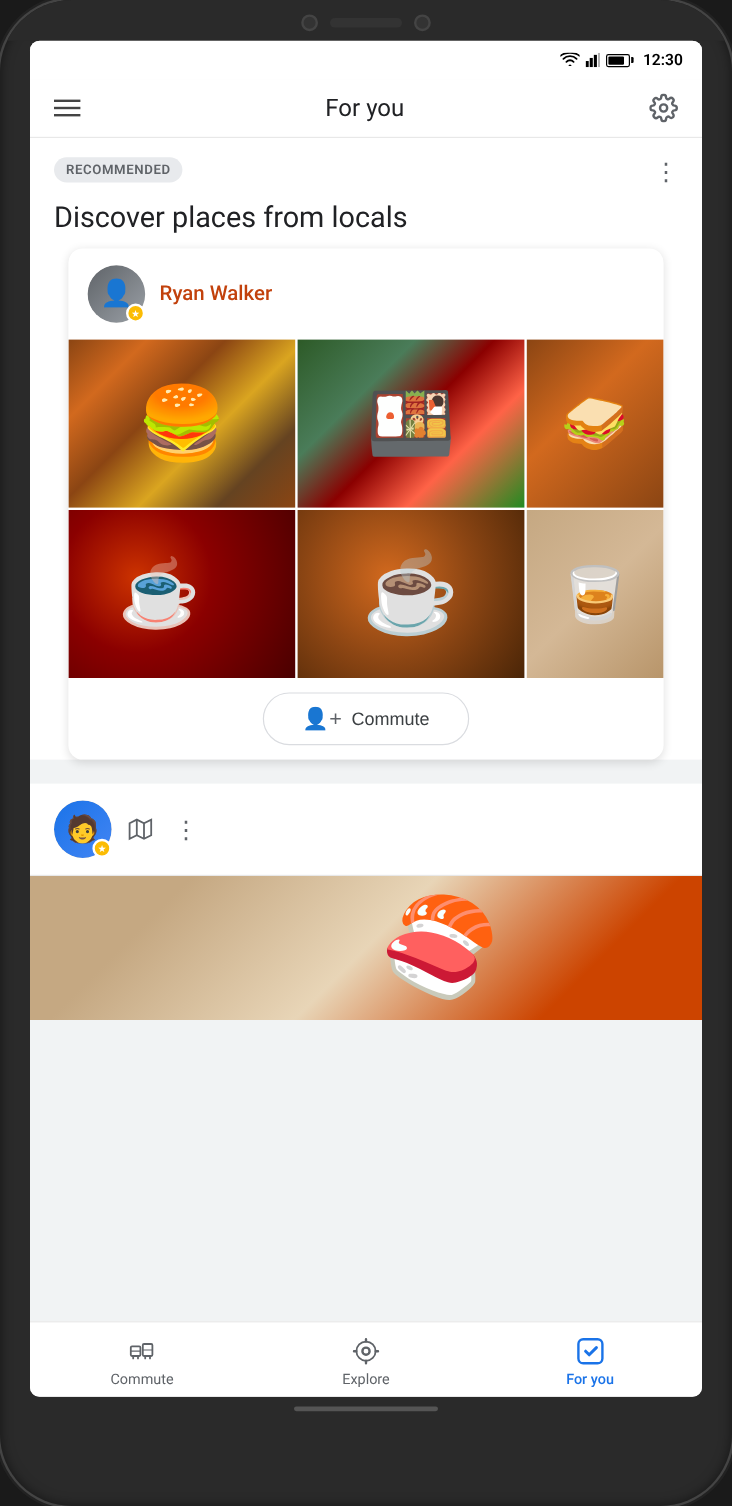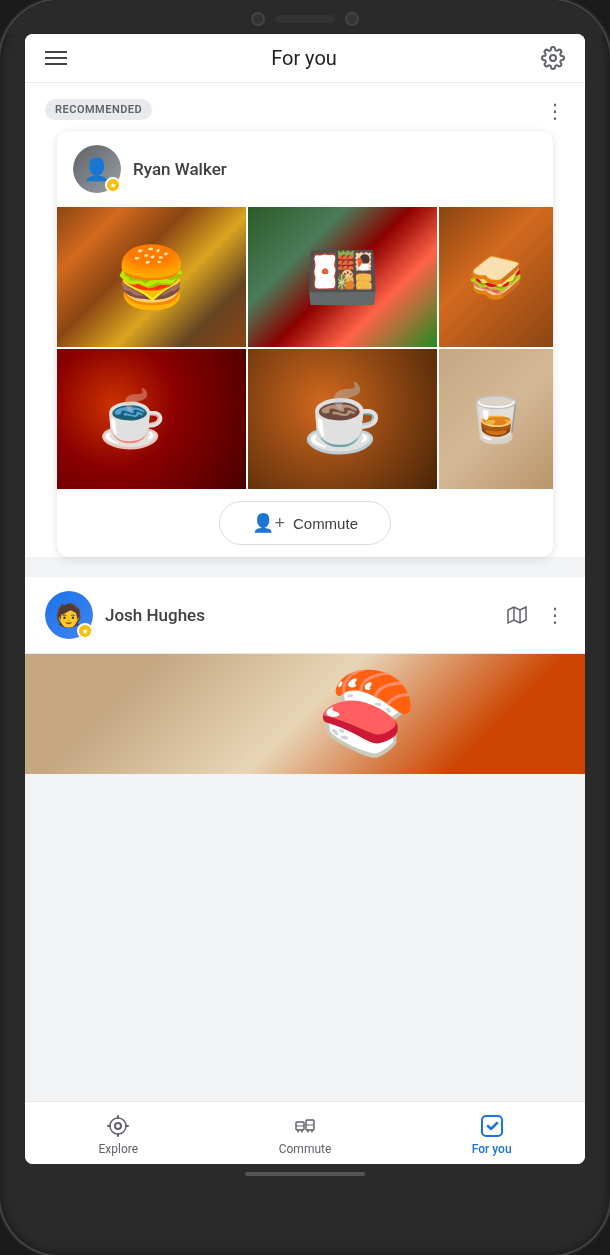--- a/index.html
+++ b/index.html
@@ -224,21 +224,21 @@
       align-items: center;
       justify-content: center;
     }
     .avatar-badge-star {
       font-size: 8px;
       color: white;
     }
     .user-name {
       font-size: 17px;
       font-weight: 500;
-      color: #404040;
+      color: #c2410c;
     }
     
     .photo-grid {
       display: grid;
       grid-template-columns: 1fr 1fr 0.6fr;
       grid-template-rows: 140px 140px;
       gap: 2px;
     }
     .photo-cell {
       overflow: hidden;
@@ -465,20 +465,43 @@
   <div class="phone-top">
     <div class="camera-speaker">
       <div class="camera"></div>
       <div class="speaker"></div>
       <div class="camera"></div>
     </div>
   </div>
 
   <div class="phone-screen">
 
+    <div class="status-bar">
+      <div class="status-icons">
+
+        <svg class="wifi-icon" viewBox="0 0 16 12" fill="none">
+          <path d="M8 9.5l1.5 1.5H6.5L8 9.5z" fill="#000"></path>
+          <path d="M5 7.5C5.8 6.7 6.8 6.2 8 6.2s2.2.5 3 1.3" stroke="#000" stroke-width="1.5" fill="none" stroke-linecap="round"></path>
+          <path d="M2.5 5C3.9 3.6 5.9 2.8 8 2.8s4.1.8 5.5 2.2" stroke="#000" stroke-width="1.5" fill="none" stroke-linecap="round"></path>
+          <path d="M0 2.5C1.9.9 4.8 0 8 0s6.1.9 8 2.5" stroke="#000" stroke-width="1.5" fill="none" stroke-linecap="round"></path>
+        </svg>
+
+        <svg class="signal-icon" viewBox="0 0 14 14" fill="none">
+          <rect x="0" y="8" width="3" height="6" fill="#000"></rect>
+          <rect x="4" y="5" width="3" height="9" fill="#000"></rect>
+          <rect x="8" y="2" width="3" height="12" fill="#000"></rect>
+          <rect x="12" y="0" width="2" height="14" fill="#000" opacity="0.3"></rect>
+        </svg>
+
+        <div class="battery-icon">
+          <div class="battery-fill"></div>
+        </div>
+        <span class="status-time">12:30</span>
+      </div>
+    </div>
 
     <div class="app-header">
       <div class="hamburger-icon">
         <span></span>
         <span></span>
         <span></span>
       </div>
       <span class="header-title">For you</span>
       <svg class="gear-icon" viewBox="0 0 24 24" fill="none">
         <path d="M12 15a3 3 0 100-6 3 3 0 000 6z" stroke="#5f6368" stroke-width="2"></path>
@@ -486,20 +509,21 @@
       </svg>
     </div>
 
     <div class="main-content">
 
       <div class="section-card">
         <div class="section-header">
           <span class="recommended-badge">RECOMMENDED</span>
           <span class="more-icon">⋮</span>
         </div>
+        <div class="section-title">Discover places from locals</div>
 
         <div style="position:relative; padding: 0 16px 0;">
           <div class="user-card">
             <div class="user-card-header">
               <div class="avatar-container">
                 <div class="avatar-img">
                   <div class="avatar-person avatar-ryan">👤</div>
                 </div>
                 <div class="avatar-badge">
                   <span class="avatar-badge-star">★</span>
@@ -530,63 +554,60 @@
       <div class="second-user-section">
         <div class="user-row">
           <div class="avatar-container">
             <div class="avatar-img">
               <div class="avatar-person avatar-josh">🧑</div>
             </div>
             <div class="avatar-badge">
               <span class="avatar-badge-star">★</span>
             </div>
           </div>
-          <div class="user-row-info">
-            <span class="user-name">Josh Hughes</span>
-          </div>
           <div class="user-row-actions">
             <svg class="map-icon" viewBox="0 0 24 24" fill="none">
               <path d="M9 4L3 7v13l6-3 6 3 6-3V4l-6 3-6-3z" stroke="#5f6368" stroke-width="1.5" fill="none"></path>
               <path d="M9 4v13M15 7v13" stroke="#5f6368" stroke-width="1.5"></path>
             </svg>
             <span class="more-icon">⋮</span>
           </div>
         </div>
 
         <div class="food-preview"></div>
       </div>
 
     </div>
 
     <div class="bottom-nav">
-      <div class="nav-item">
-        <div class="nav-icon">
-          <svg viewBox="0 0 24 24" width="24" height="24" fill="none">
-            <circle cx="12" cy="12" r="3" stroke="#5f6368" stroke-width="2"></circle>
-            <path d="M12 2v2M12 20v2M2 12h2M20 12h2" stroke="#5f6368" stroke-width="2" stroke-linecap="round"></path>
-            <circle cx="12" cy="12" r="8" stroke="#5f6368" stroke-width="1.5" fill="none"></circle>
-          </svg>
-        </div>
-        <span class="nav-label">Explore</span>
-      </div>
       <div class="nav-item">
         <div class="nav-icon">
           <svg viewBox="0 0 24 24" width="24" height="24" fill="none">
             <rect x="3" y="8" width="8" height="8" rx="1" stroke="#5f6368" stroke-width="1.5"></rect>
             <path d="M5 16v2M9 16v2" stroke="#5f6368" stroke-width="1.5" stroke-linecap="round"></path>
             <rect x="13" y="6" width="8" height="10" rx="1" stroke="#5f6368" stroke-width="1.5"></rect>
             <path d="M15 16v2M19 16v2" stroke="#5f6368" stroke-width="1.5" stroke-linecap="round"></path>
             <path d="M3 12h8M13 11h8" stroke="#5f6368" stroke-width="1"></path>
           </svg>
         </div>
         <span class="nav-label">Commute</span>
       </div>
       <div class="nav-item">
         <div class="nav-icon">
           <svg viewBox="0 0 24 24" width="24" height="24" fill="none">
+            <circle cx="12" cy="12" r="3" stroke="#5f6368" stroke-width="2"></circle>
+            <path d="M12 2v2M12 20v2M2 12h2M20 12h2" stroke="#5f6368" stroke-width="2" stroke-linecap="round"></path>
+            <circle cx="12" cy="12" r="8" stroke="#5f6368" stroke-width="1.5" fill="none"></circle>
+          </svg>
+        </div>
+        <span class="nav-label">Explore</span>
+      </div>
+      <div class="nav-item">
+        <div class="nav-icon">
+          <svg viewBox="0 0 24 24" width="24" height="24" fill="none">
             <rect x="2" y="2" width="20" height="20" rx="4" stroke="#1a73e8" stroke-width="2" fill="none"></rect>
             <path d="M8 12l3 3 6-6" stroke="#1a73e8" stroke-width="2.5" stroke-linecap="round" stroke-linejoin="round"></path>
           </svg>
         </div>
         <span class="nav-label active">For you</span>
       </div>
     </div>
 
   </div>
 

